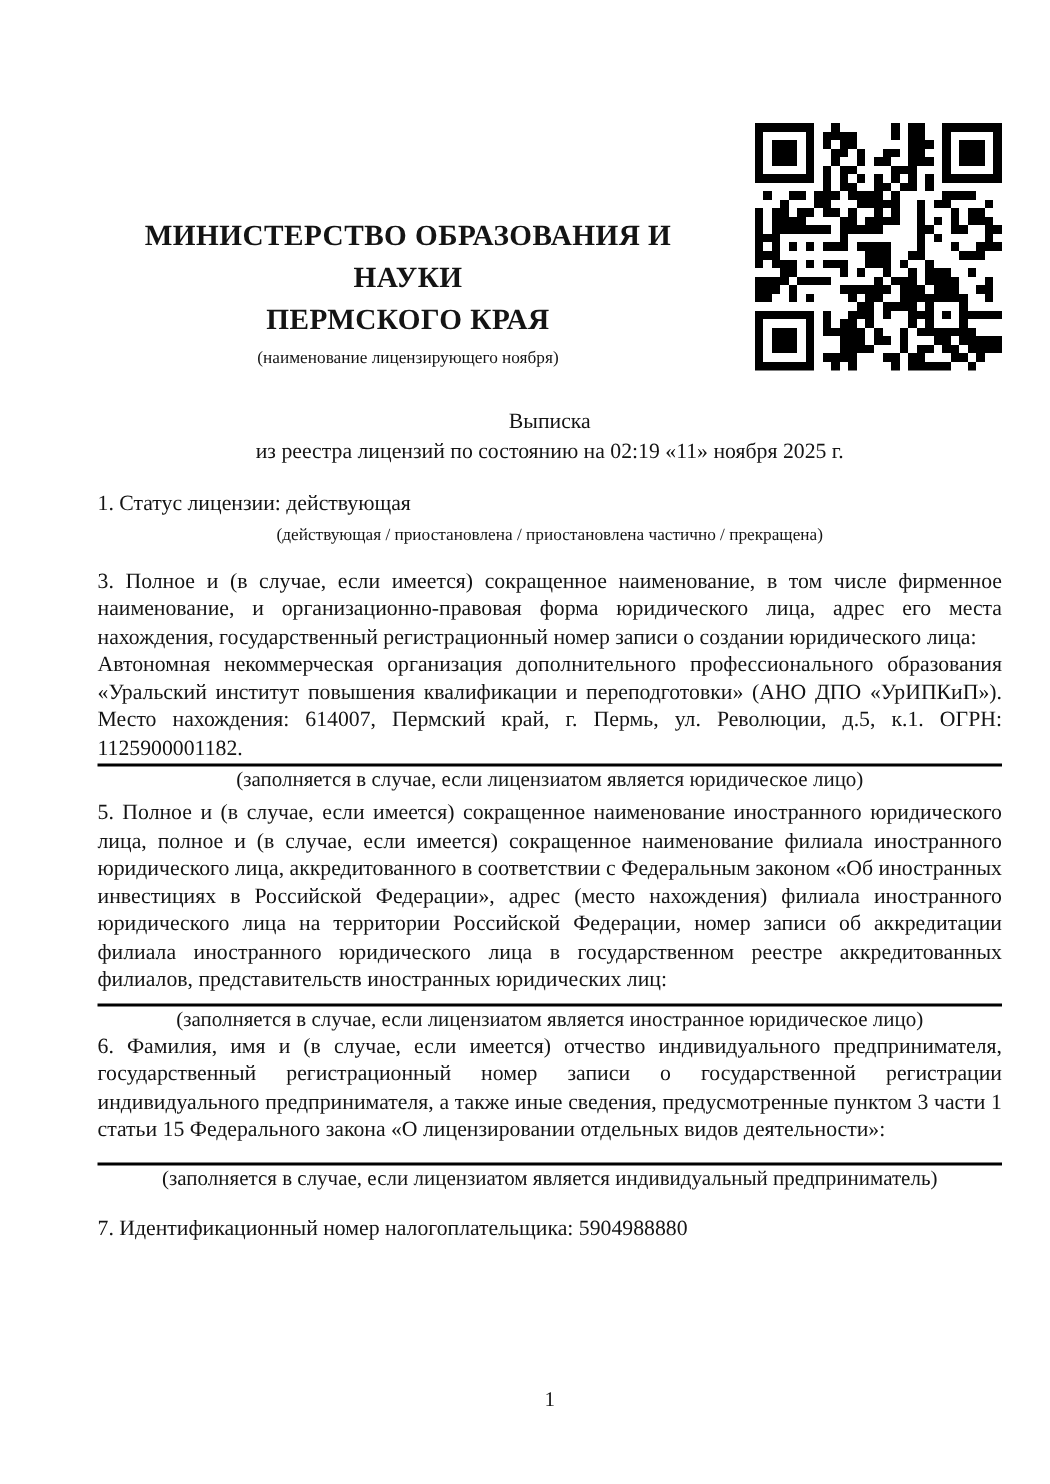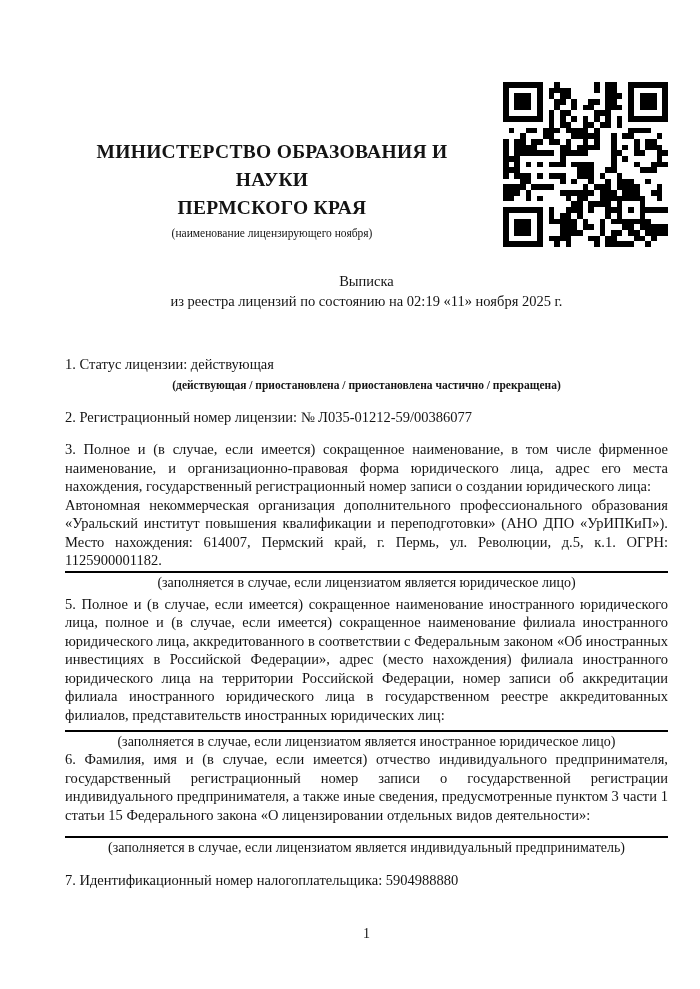--- a/index.html
+++ b/index.html
@@ -12,21 +12,21 @@
   .page {
     position: relative;
     width: 700px;
     height: 989px;
     background: #ffffff;
     overflow: hidden;
     box-sizing: border-box;
   }
   .header {
     display: flex;
-    align-items: center;
+    align-items: flex-end;
     padding: 82px 32px 0 65px;
   }
   .header-left {
     flex: 1;
     text-align: center;
     padding-top: 50px;
     padding-right: 24px;
   }
   .ministry-name {
     font-weight: bold;
@@ -48,21 +48,21 @@
   .content {
     padding: 0 32px 0 65px;
     font-size: 14.5px;
     line-height: 18.5px;
   }
   .doc-title {
     text-align: center;
     margin-top: 24px;
     line-height: 20px;
   }
-  .item-1 { margin-top: 44px; }
+  .item-1 { margin-top: 16px; }
   .item-2 { margin-top: 15px; }
   .item-3 { margin-top: 14px; }
   .item-4 { margin-top: 14px; }
   .item-5 { margin-top: 4px; }
   .item-6 { margin-top: 0; }
   .item-7 { margin-top: 15px; }
   .just {
     text-align: justify;
     margin: 0;
   }
@@ -77,21 +77,20 @@
     text-align: center;
     font-size: 14px;
     line-height: 16px;
     margin-top: 2px;
   }
   .status-caption {
     text-align: center;
     font-size: 11.5px;
     line-height: 16px;
     margin-top: 3px;
-    font-weight: bold;
   }
   .page-number {
     position: absolute;
     top: 926px;
     left: 65px;
     width: 603px;
     text-align: center;
     font-size: 14px;
   }
 </style>
@@ -544,23 +543,20 @@
     <div class="doc-title">
       <div>Выписка</div>
       <div>из реестра лицензий по состоянию на 02:19 «11» ноября 2025 г.</div>
     </div>
 
     <div class="item-1">
       <div>1. Статус лицензии: действующая</div>
       <div class="status-caption">(действующая / приостановлена / приостановлена частично / прекращена)</div>
     </div>
 
-    <div class="item-2">
-      <div>2. Регистрационный номер лицензии: № Л035-01212-59/00386077</div>
-    </div>
 
 
     <div class="item-4">
       <p class="just">3. Полное и (в случае, если имеется) сокращенное наименование, в том числе фирменное наименование, и организационно-правовая форма юридического лица, адрес его места нахождения, государственный регистрационный номер записи о создании юридического лица:</p>
       <p class="just">Автономная некоммерческая организация дополнительного профессионального образования «Уральский институт повышения квалификации и переподготовки» (АНО ДПО «УрИПКиП»). Место нахождения: 614007, Пермский край, г. Пермь, ул. Революции, д.5, к.1. ОГРН: 1125900001182.</p>
       <div class="rule"></div>
       <div class="fill-caption">(заполняется в случае, если лицензиатом является юридическое лицо)</div>
     </div>
 
     <div class="item-5">

